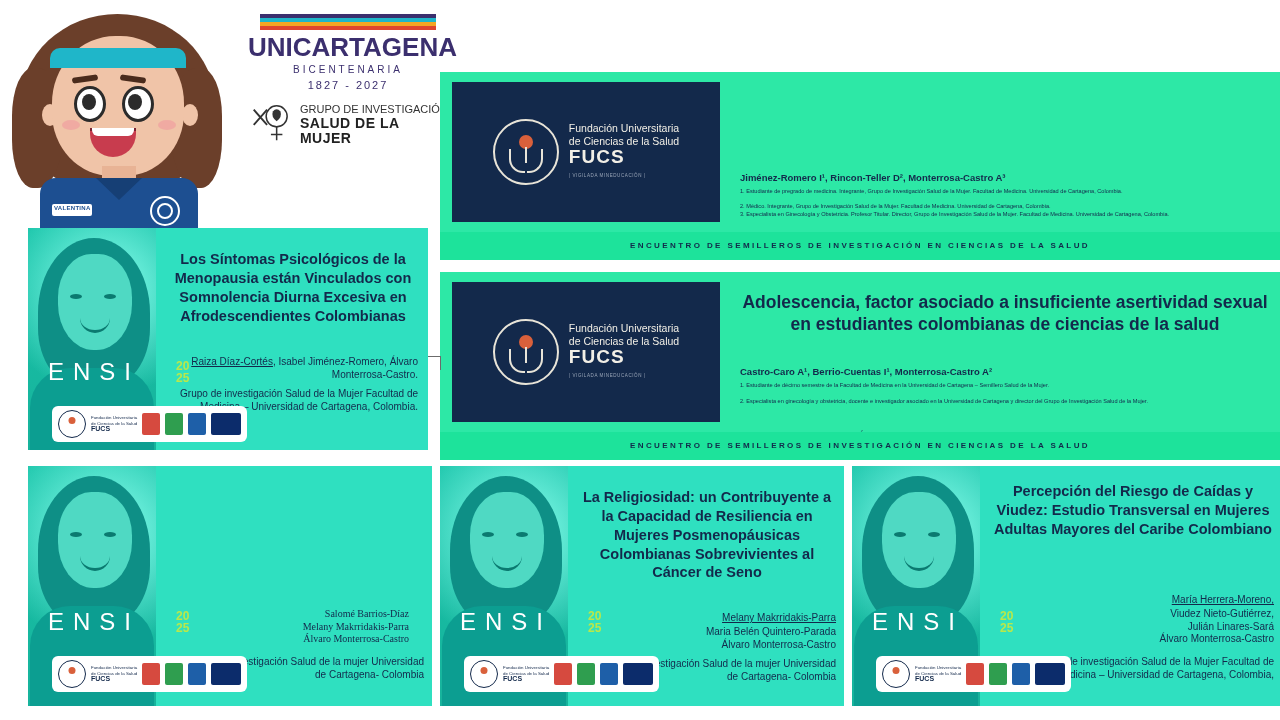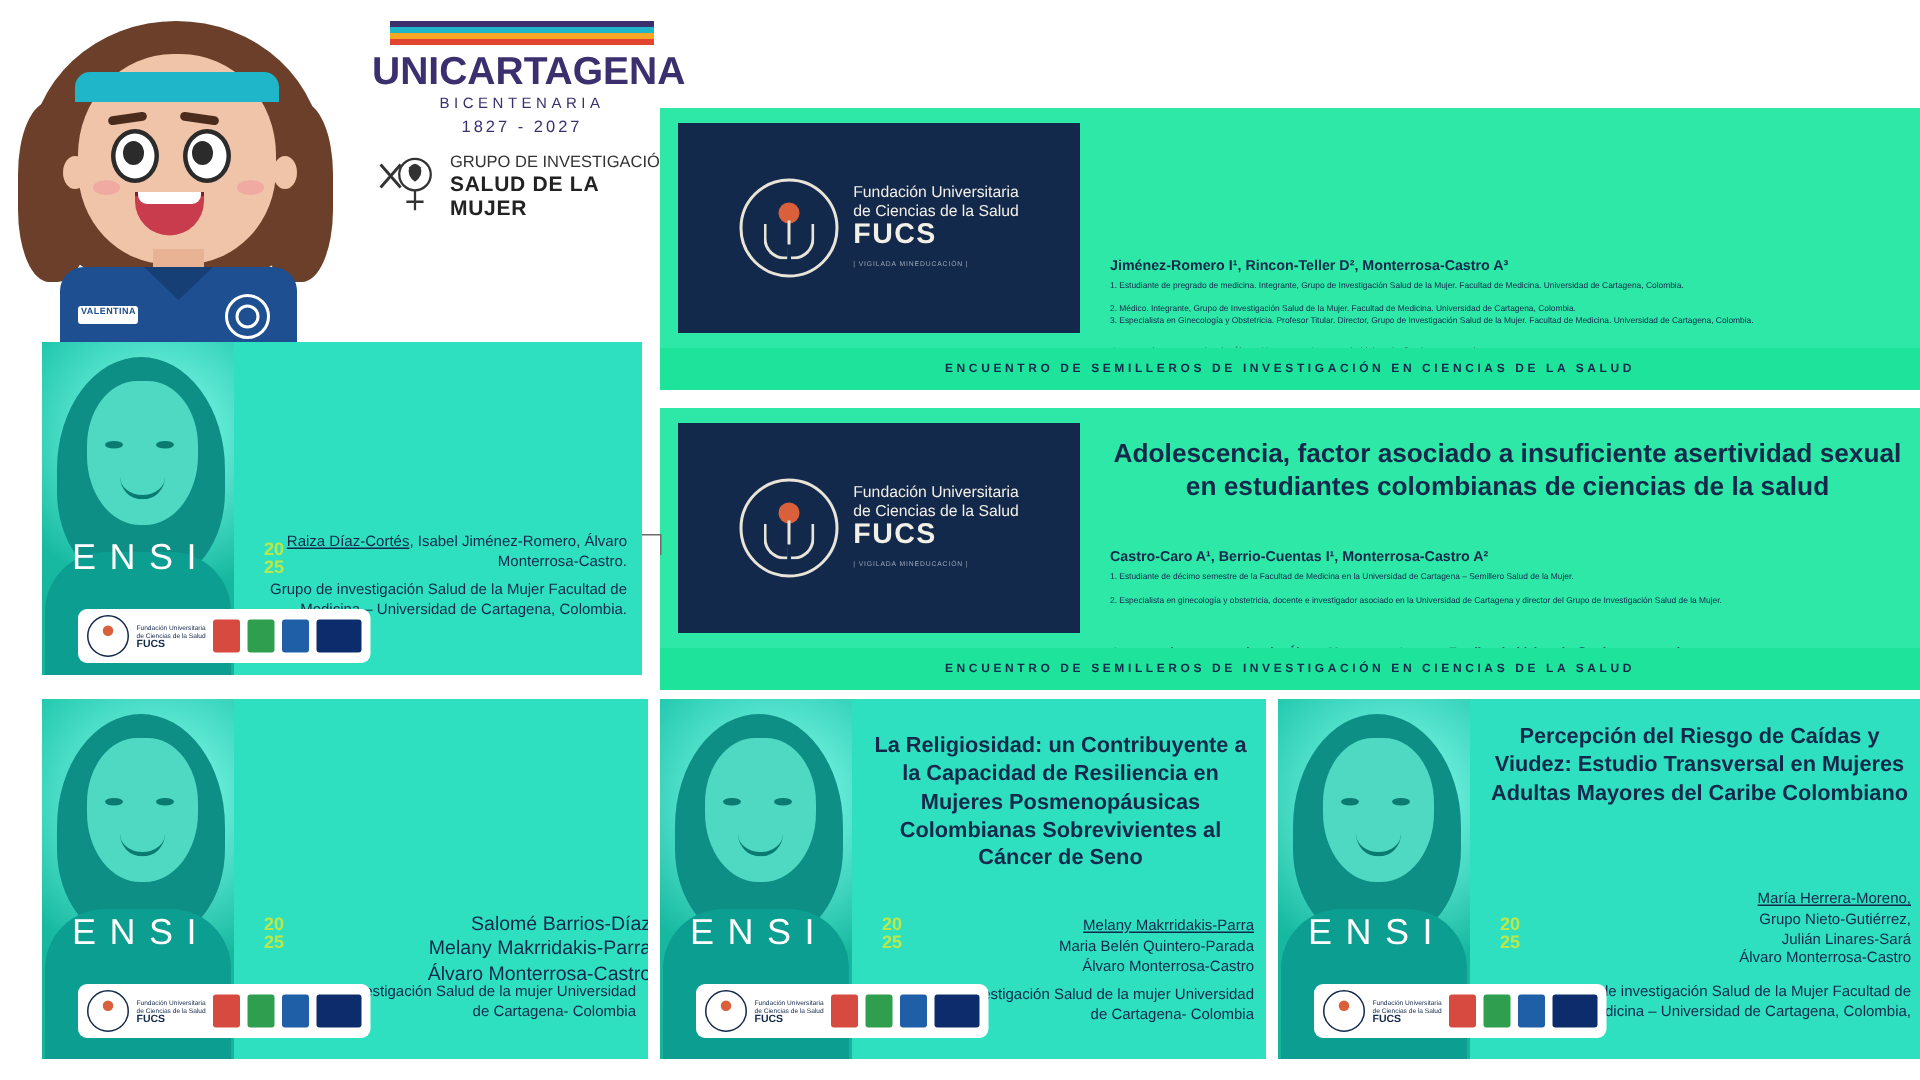--- a/index.html
+++ b/index.html
@@ -207,20 +207,21 @@
 
 <div class="card photoposter" style="left:28px;top:228px;width:400px;height:222px;">
   <div class="photo">
     <div class="ph-hair"></div>
       <div class="ph-face"></div>
     <div class="ph-eyeL"></div>
       <div class="ph-eyeR"></div>
       <div class="ph-smile"></div>
     <div class="ph-body"></div>
   </div>
+  <div class="pp-title" style="position:absolute;left:140px;top:22px;width:250px;font-size:14.5px;">Los Síntomas Psicológicos de la Menopausia están Vinculados con Somnolencia Diurna Excesiva en Afrodescendientes Colombianas</div>
   <div class="pp-authors" style="position:absolute;left:150px;top:128px;width:240px;font-size:10px;">
     <u>Raiza Díaz-Cortés</u><span>, Isabel Jiménez-Romero, Álvaro Monterrosa-Castro.</span>
   </div>
   <div class="pp-authors" style="position:absolute;left:150px;top:160px;width:240px;font-size:10px;">Grupo de investigación Salud de la Mujer Facultad de Medicina – Universidad de Cartagena, Colombia.</div>
   <div class="ensi" style="left:20px;top:130px;">ENSI</div>
   <div class="ensi-year" style="left:148px;top:132px;">
     <span>20</span><br>
     <span>25</span>
   </div>
   <div class="minilogos" style="left:24px;top:178px;">
@@ -239,21 +240,21 @@
 
 <div class="card photoposter" style="left:28px;top:466px;width:404px;height:240px;">
   <div class="photo">
     <div class="ph-hair"></div>
       <div class="ph-face"></div>
     <div class="ph-eyeL"></div>
       <div class="ph-eyeR"></div>
       <div class="ph-smile"></div>
     <div class="ph-body"></div>
   </div>
-  <div class="pp-authors" style="position:absolute;left:160px;top:142px;width:246px;font-size:13px;white-space:pre-line;">Salomé Barrios-Díaz
+  <div class="pp-authors" style="position:absolute;left:135px;top:142px;width:246px;font-size:10px;white-space:pre-line;font-family:Liberation Serif, serif;">Salomé Barrios-Díaz
 Melany Makrridakis-Parra
 Álvaro Monterrosa-Castro</div>
   <div class="pp-authors" style="position:absolute;left:150px;top:190px;width:246px;font-size:10px;">Grupo de investigación Salud de la mujer Universidad de Cartagena- Colombia</div>
   <div class="ensi" style="left:20px;top:142px;">ENSI</div>
   <div class="ensi-year" style="left:148px;top:144px;">
     <span>20</span><br>
     <span>25</span>
   </div>
   <div class="minilogos" style="left:24px;top:190px;">
     <div class="ml-seal"></div>
@@ -310,21 +311,21 @@
       <div class="ph-face"></div>
     <div class="ph-eyeL"></div>
       <div class="ph-eyeR"></div>
       <div class="ph-smile"></div>
     <div class="ph-body"></div>
   </div>
   <div class="pp-title" style="position:absolute;left:140px;top:16px;width:282px;font-size:14.5px;">Percepción del Riesgo de Caídas y Viudez: Estudio Transversal en Mujeres Adultas Mayores del Caribe Colombiano</div>
   <div class="pp-authors" style="position:absolute;left:150px;top:128px;width:272px;font-size:10px;">
     <u>María Herrera-Moreno,</u>
   </div>
-  <div class="pp-authors" style="position:absolute;left:150px;top:142px;width:272px;font-size:10px;white-space:pre-line;">Grupo Nieto-Gutiérrez,
+  <div class="pp-authors" style="position:absolute;left:150px;top:142px;width:272px;font-size:10px;white-space:pre-line;">Viudez Nieto-Gutiérrez,
 Julián Linares-Sará
 Álvaro Monterrosa-Castro</div>
   <div class="pp-authors" style="position:absolute;left:150px;top:190px;width:272px;font-size:10px;">Grupo de investigación Salud de la Mujer Facultad de Medicina – Universidad de Cartagena, Colombia,</div>
   <div class="ensi" style="left:20px;top:142px;">ENSI</div>
   <div class="ensi-year" style="left:148px;top:144px;">
     <span>20</span><br>
     <span>25</span>
   </div>
   <div class="minilogos" style="left:24px;top:190px;">
     <div class="ml-seal"></div>

